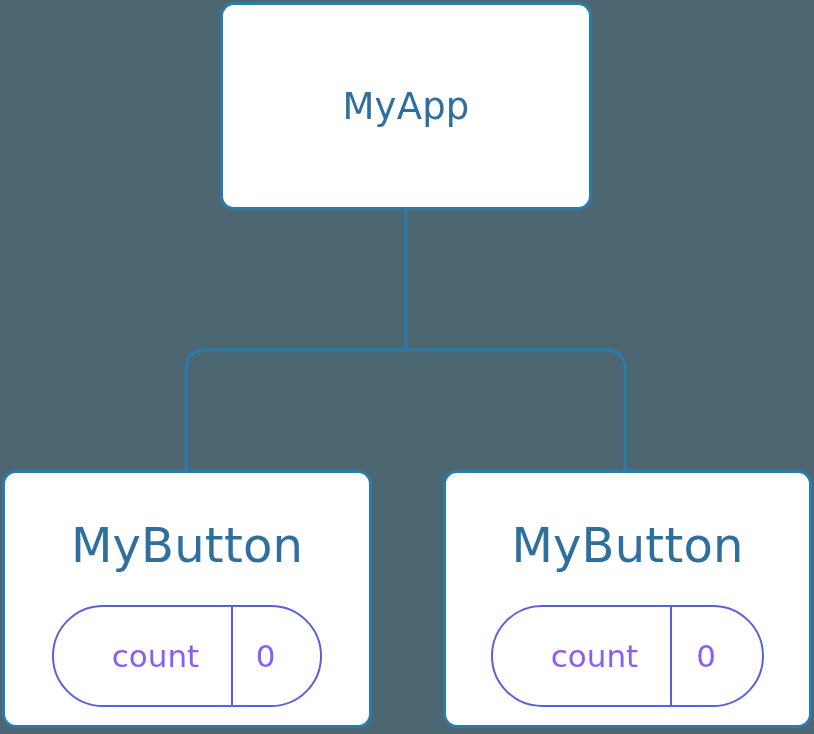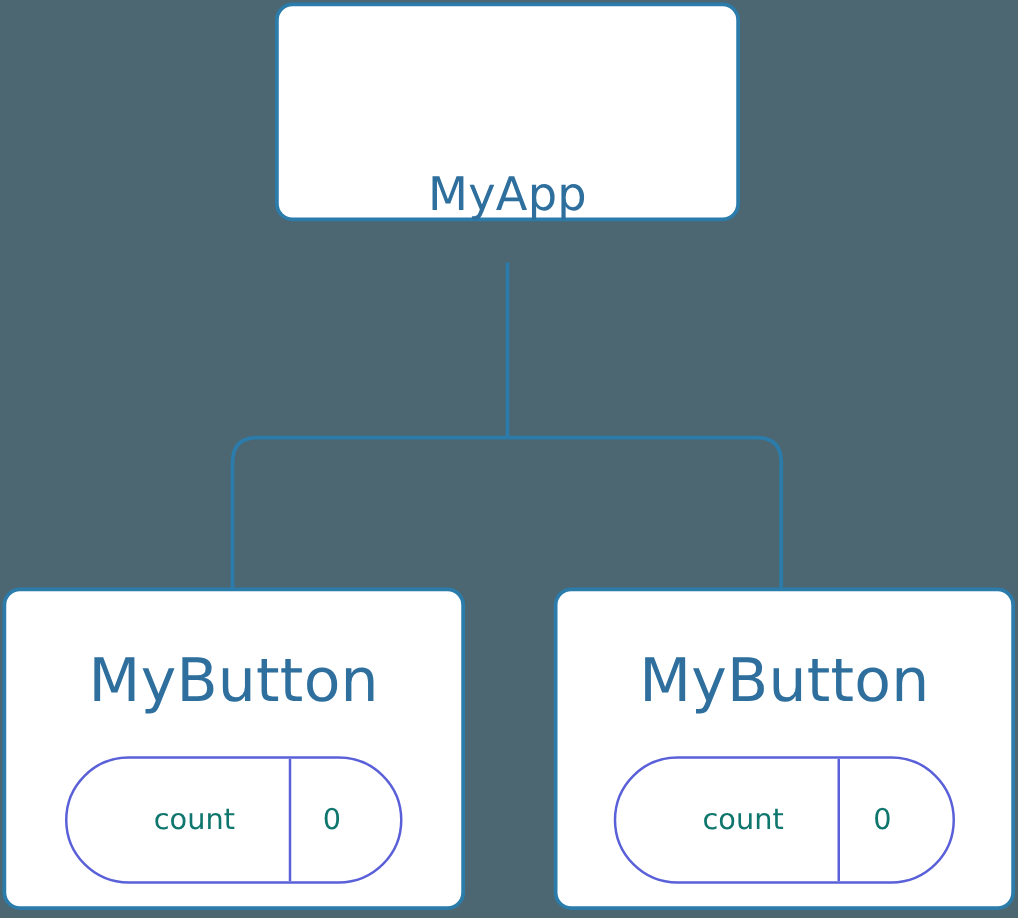--- a/index.html
+++ b/index.html
@@ -43,22 +43,22 @@
     box-sizing: border-box;
     display: flex;
     flex-direction: column;
     align-items: center;
   }
 
   .node-root {
     left: 220px;
     top: 2px;
     width: 372px;
-    height: 175px;
-    justify-content: flex-end;
+    height: 208px;
+    justify-content: center;
   }
 
   .node-child-left {
     left: 2px;
     top: 470px;
     width: 370px;
     height: 258px;
     justify-content: flex-start;
   }
 
@@ -96,22 +96,22 @@
     background: transparent;
     box-sizing: border-box;
     overflow: hidden;
   }
 
   .pill-key,
   .pill-value {
     display: flex;
     align-items: center;
     justify-content: center;
-    color: #0f766e;
-    font-size: 23px;
+    color: #8b5cf6;
+    font-size: 31px;
     line-height: 1;
     white-space: nowrap;
     box-sizing: border-box;
   }
 
   .pill-key {
     width: 177px;
     padding-left: 30px;
     padding-right: 4px;
     justify-content: center;

